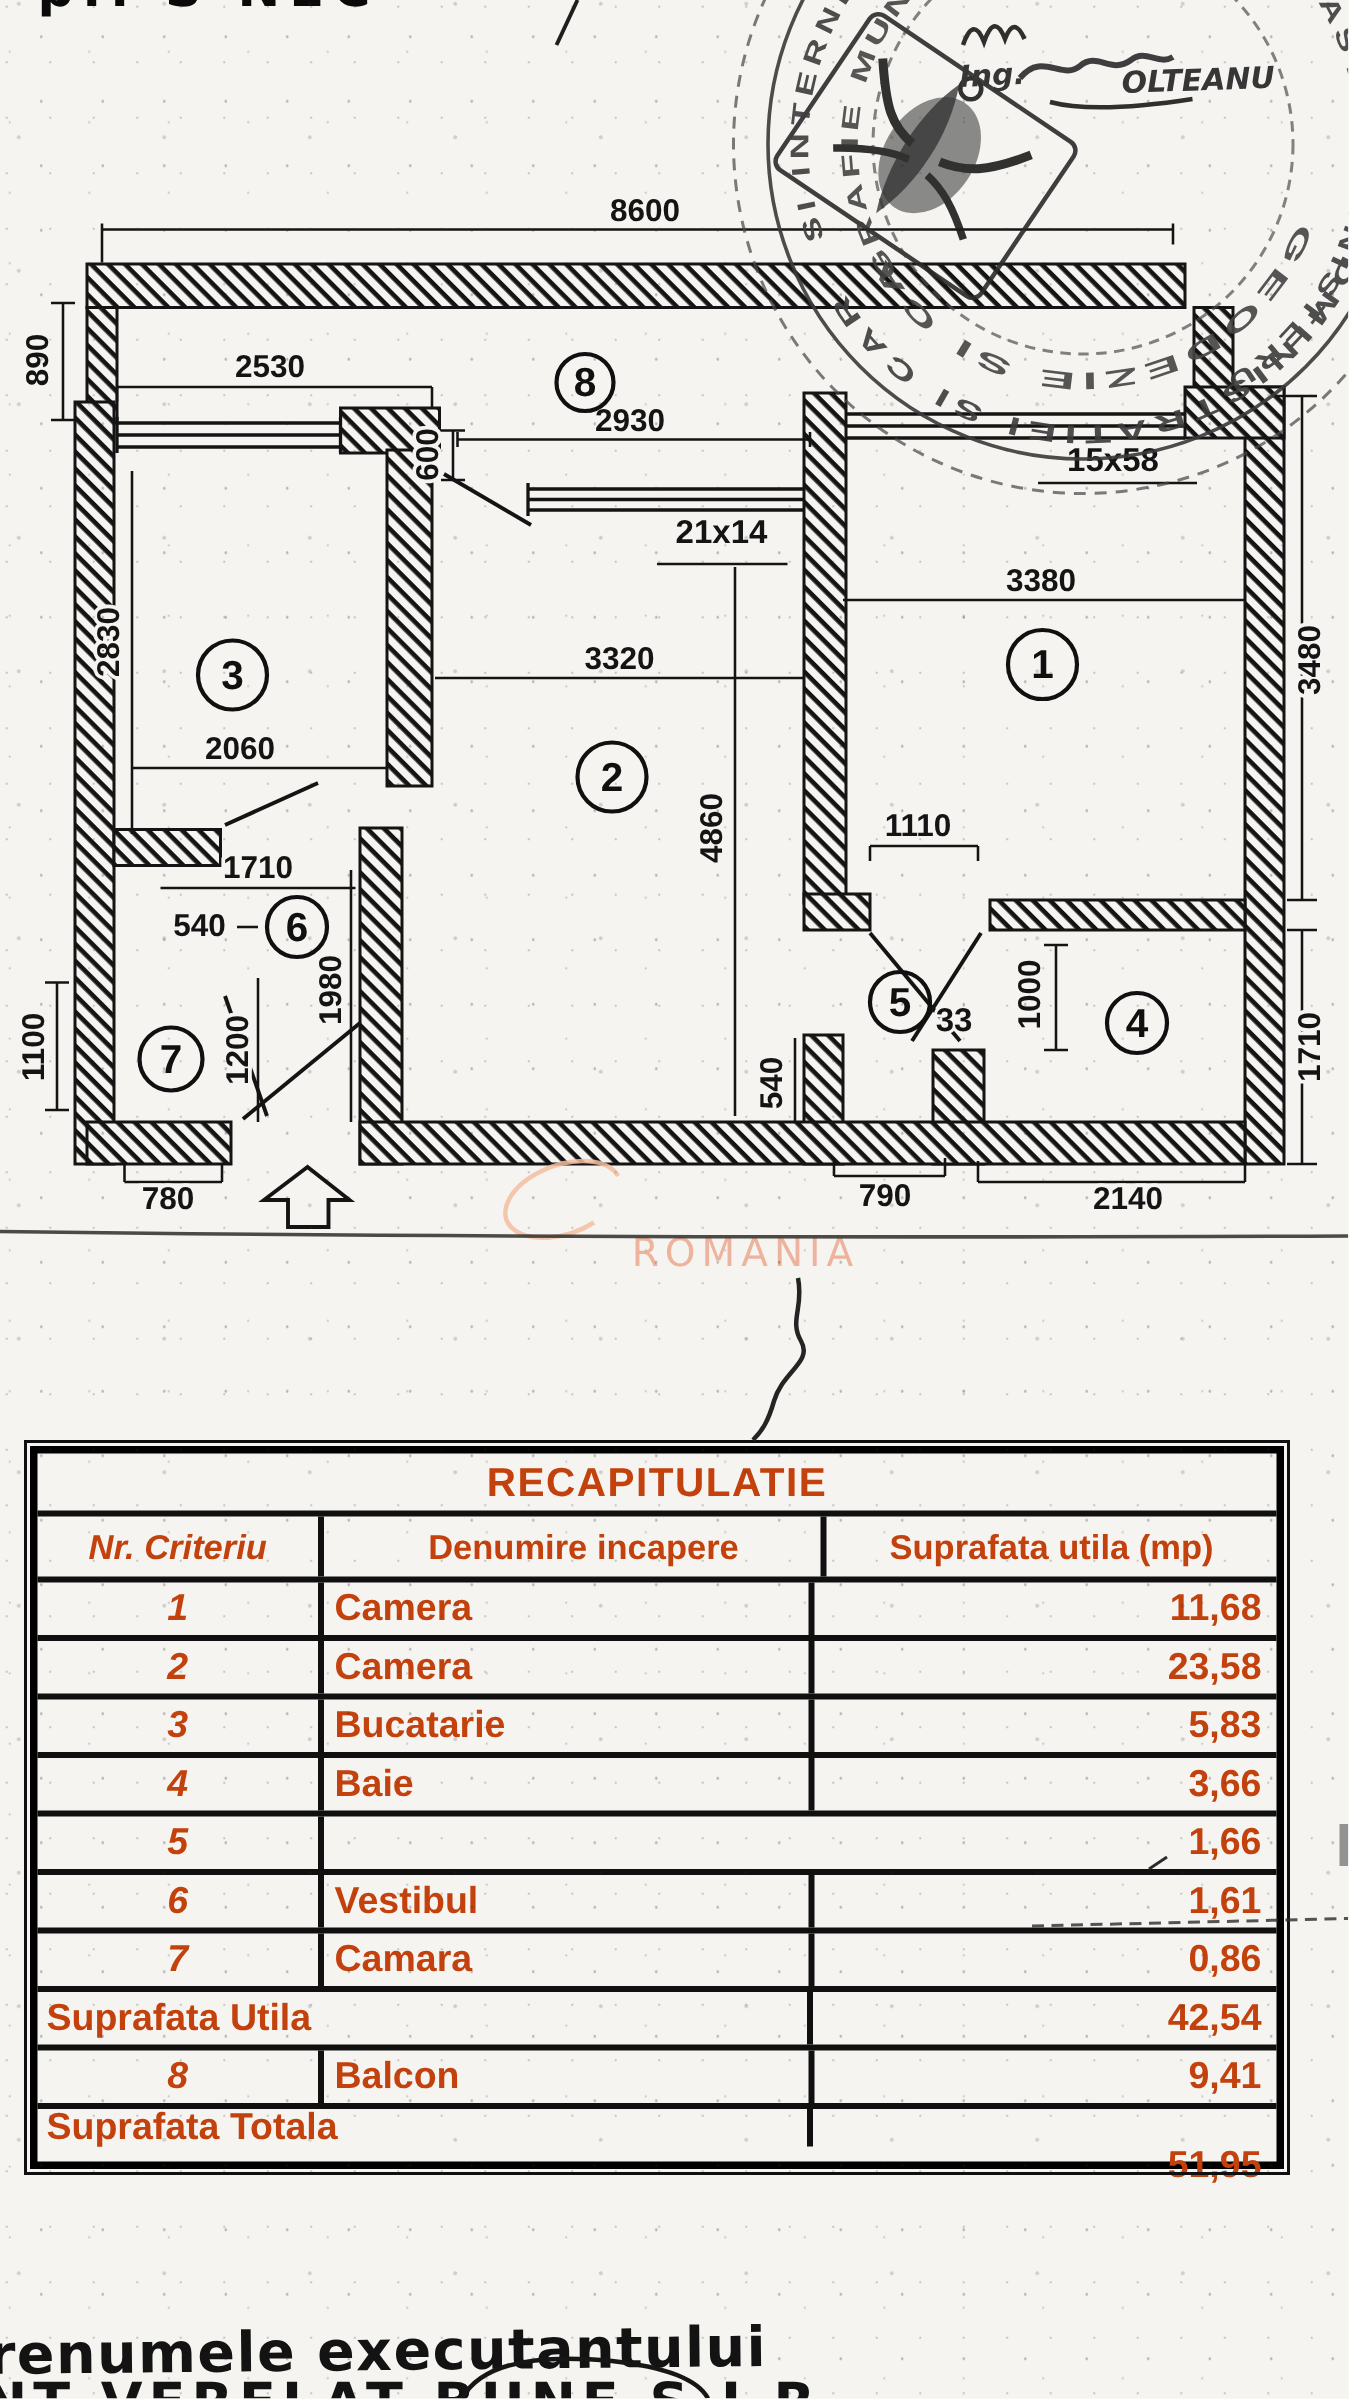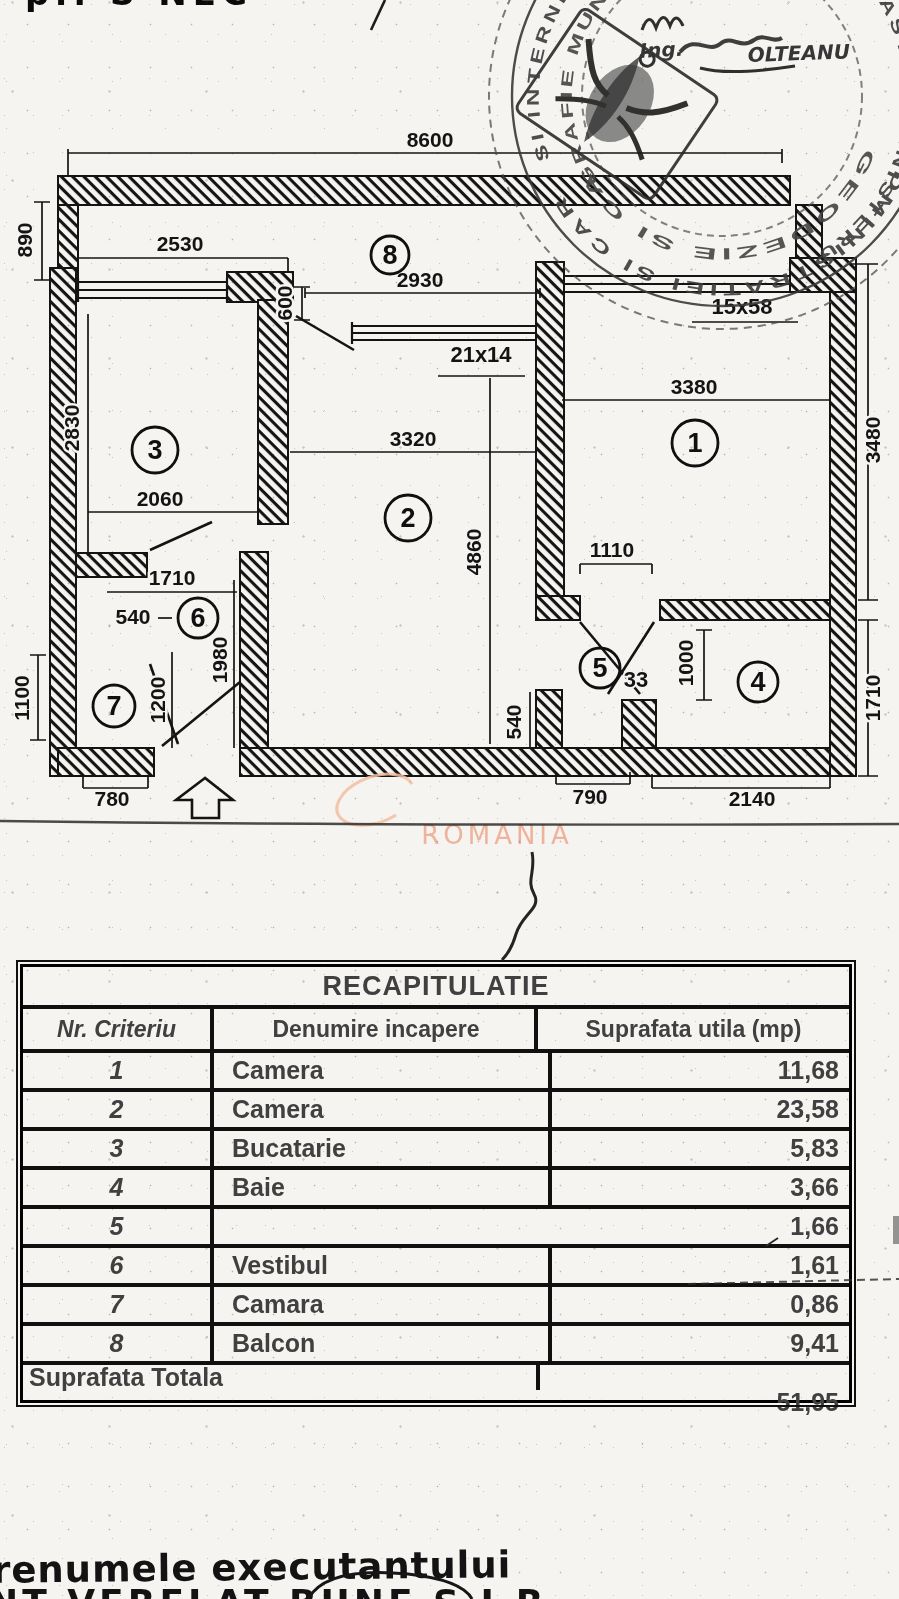--- a/index.html
+++ b/index.html
@@ -26,33 +26,33 @@
       paint-order:stroke;stroke:#f5f4f1;stroke-width:4px;}
   .rn{font:700 27px "Liberation Sans",sans-serif;fill:#101010;text-anchor:middle;}
   .rc{fill:none;stroke:#101010;stroke-width:2.8;}
   .stx{font:700 17px "Liberation Sans",sans-serif;fill:#3c3c3c;letter-spacing:3px;}
   .stx2{font:700 16px "Liberation Sans",sans-serif;fill:#444;letter-spacing:2px;}
   .sig{font:italic 700 20px "DejaVu Sans",sans-serif;fill:#222;}
   .wm{font:400 26px "DejaVu Sans",sans-serif;fill:#eda389;letter-spacing:4px;text-anchor:middle;opacity:.8;}
 
   
   .recap{position:absolute;left:20px;top:964px;width:826px;z-index:1;
-         border:3px solid #000000;outline:2px solid #101010;outline-offset:2px;
-         color:#404040;}
+         border:5px solid #000000;outline:2px solid #101010;outline-offset:2px;
+         color:#c2410c;}
   .t-title{height:38px;border-bottom:4px solid #101010;display:flex;align-items:center;
            justify-content:center;font:700 27px/1 "Liberation Sans",sans-serif;letter-spacing:1px;}
   .t-head{display:flex;height:40px;border-bottom:4px solid #101010;
           font:700 23px/1 "Liberation Sans",sans-serif;}
   .t-row{display:flex;height:35px;border-bottom:4px solid #101010;
          font:700 25px/1 "Liberation Sans",sans-serif;}
   .t-row:last-of-type{border-bottom:none;flex-direction:column;}
   .c1{width:187px;border-right:4px solid #101010;display:flex;align-items:center;justify-content:center;font-style:italic;}
-  .c2{width:316px;border-right:4px solid #101010;display:flex;align-items:center;padding-left:18px;}
+  .c2{width:316px;border-right:4px solid #101010;display:flex;align-items:center;padding-left:7px;}
   .c3{flex:1;display:flex;align-items:center;justify-content:flex-end;padding-right:10px;}
-  .t-head .c2{justify-content:center;padding-left:4px;}
+  .t-head .c2{justify-content:center;padding-left:15px;}
   .t-head .c3{justify-content:center;padding-right:0;}
   .t-row.summary .c2{width:507px;padding-left:6px;}
 
   
   .exec1{position:absolute;left:-8px;top:1549px;z-index:1;white-space:nowrap;
          font:700 37px/1 "DejaVu Sans",sans-serif;color:#131313;letter-spacing:1px;
          transform:rotate(-.6deg);}
   .exec2{position:absolute;left:-12px;top:1585px;z-index:1;white-space:nowrap;
          font:700 36px/1 "DejaVu Sans",sans-serif;color:#131313;letter-spacing:4px;}
   .topcut{position:absolute;left:25px;top:-24px;z-index:1;white-space:nowrap;
@@ -98,20 +98,25 @@
       </div>
       <div class="t-row">
         <div class="c1">6</div>
         <div class="c2">Vestibul</div>
         <div class="c3">1,61</div>
       </div>
       <div class="t-row">
         <div class="c1">7</div>
         <div class="c2">Camara</div>
         <div class="c3">0,86</div>
+      </div>
+      <div class="t-row summary">
+
+        <div class="c2">Suprafata Utila</div>
+        <div class="c3">42,54</div>
       </div>
       <div class="t-row">
         <div class="c1">8</div>
         <div class="c2">Balcon</div>
         <div class="c3">9,41</div>
       </div>
       <div class="t-row summary">
 
         <div class="c2">Suprafata Totala</div>
         <div class="c3">51,95</div>

